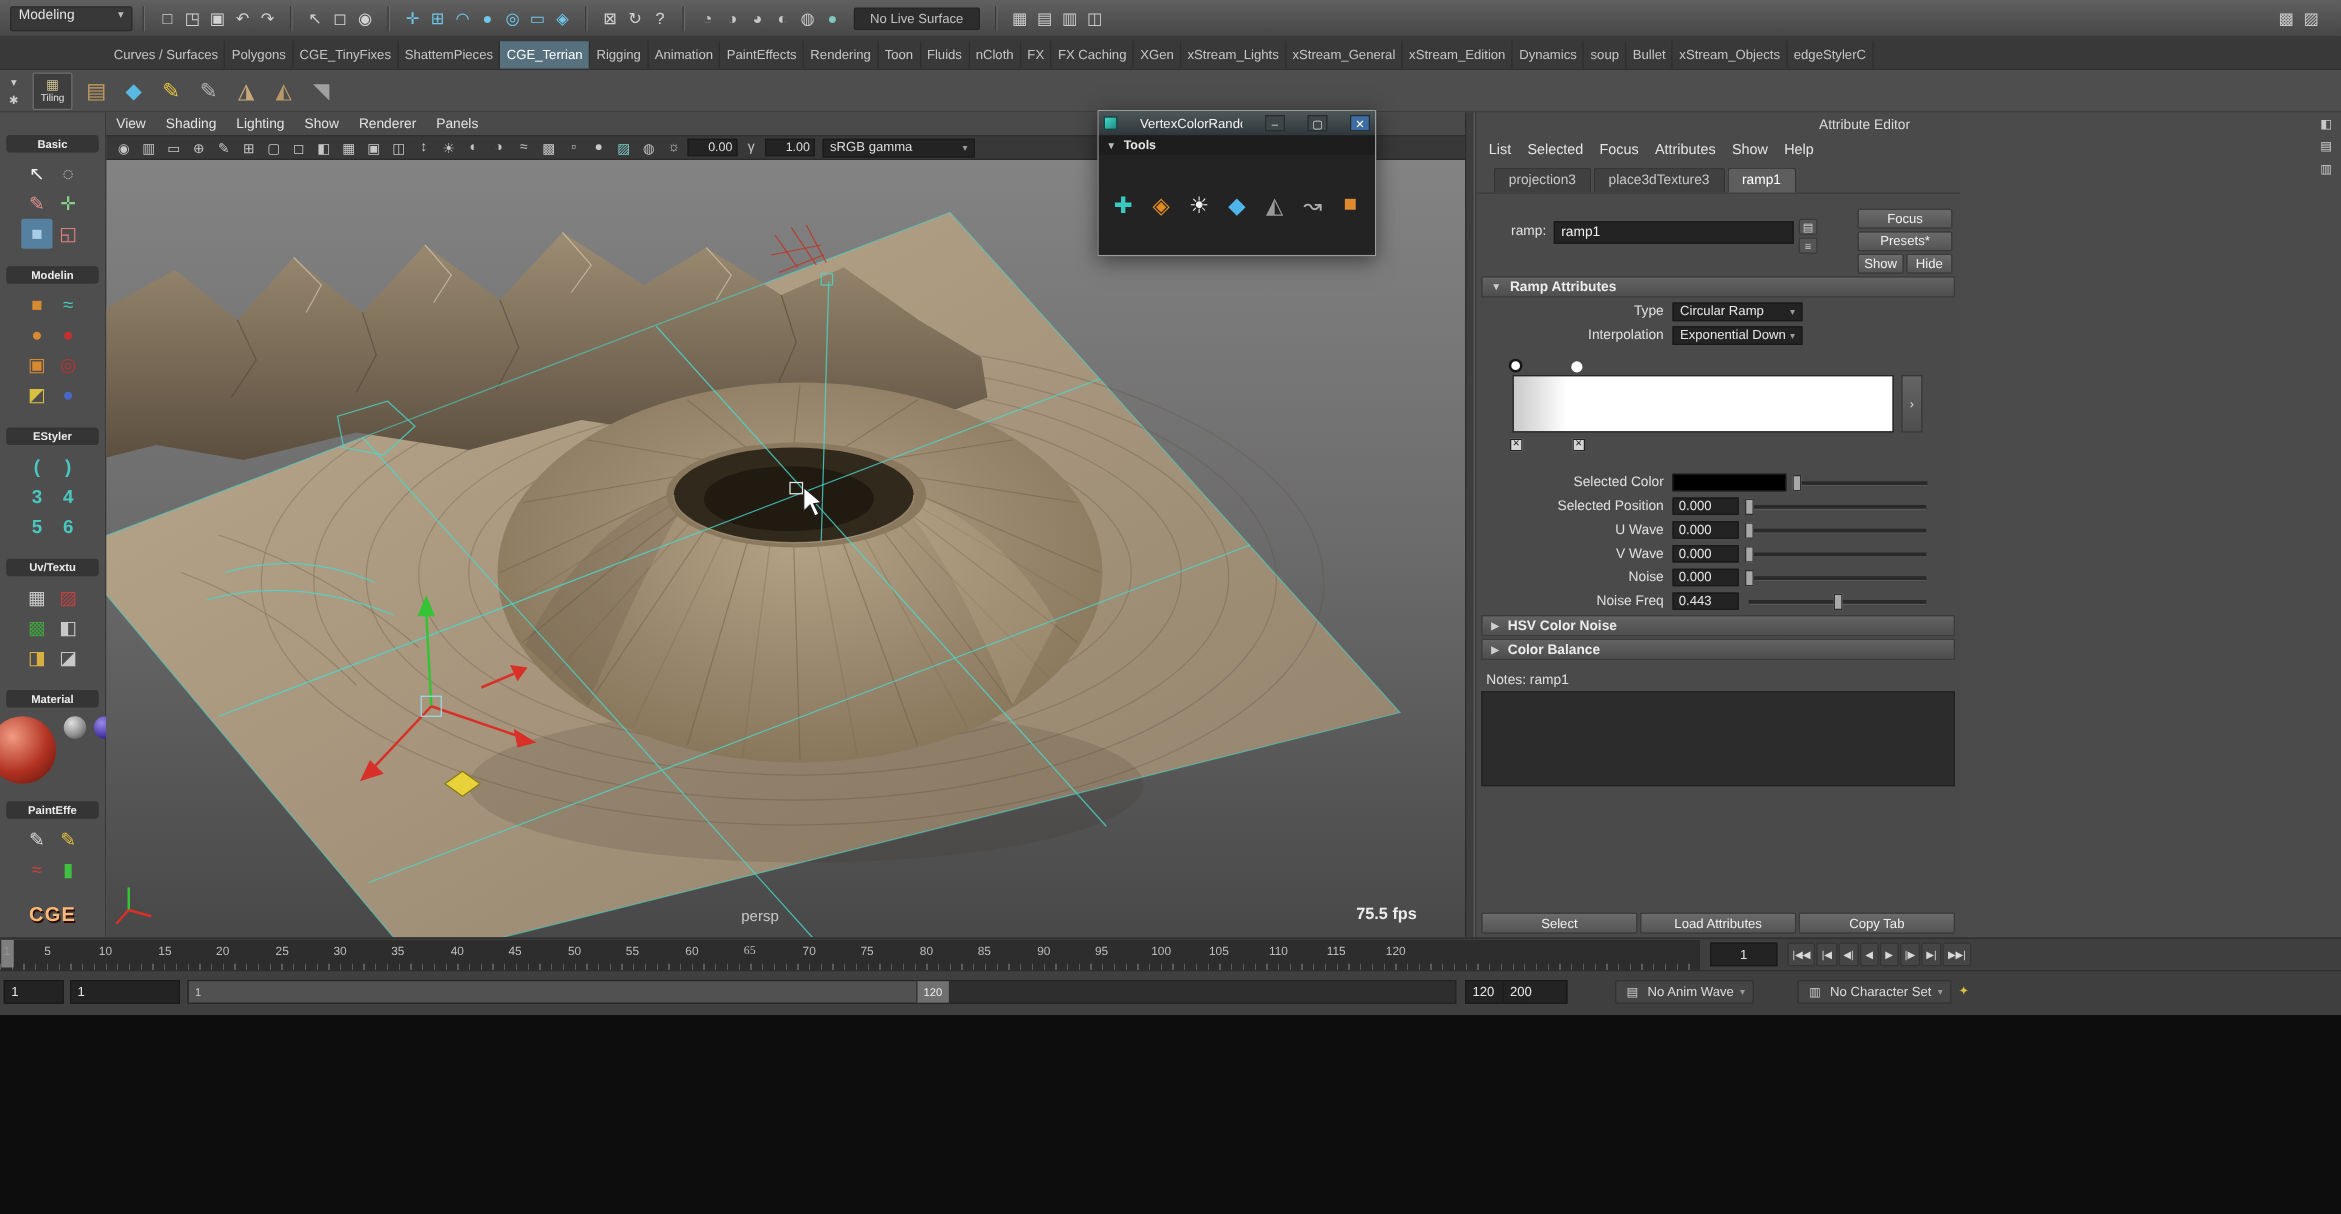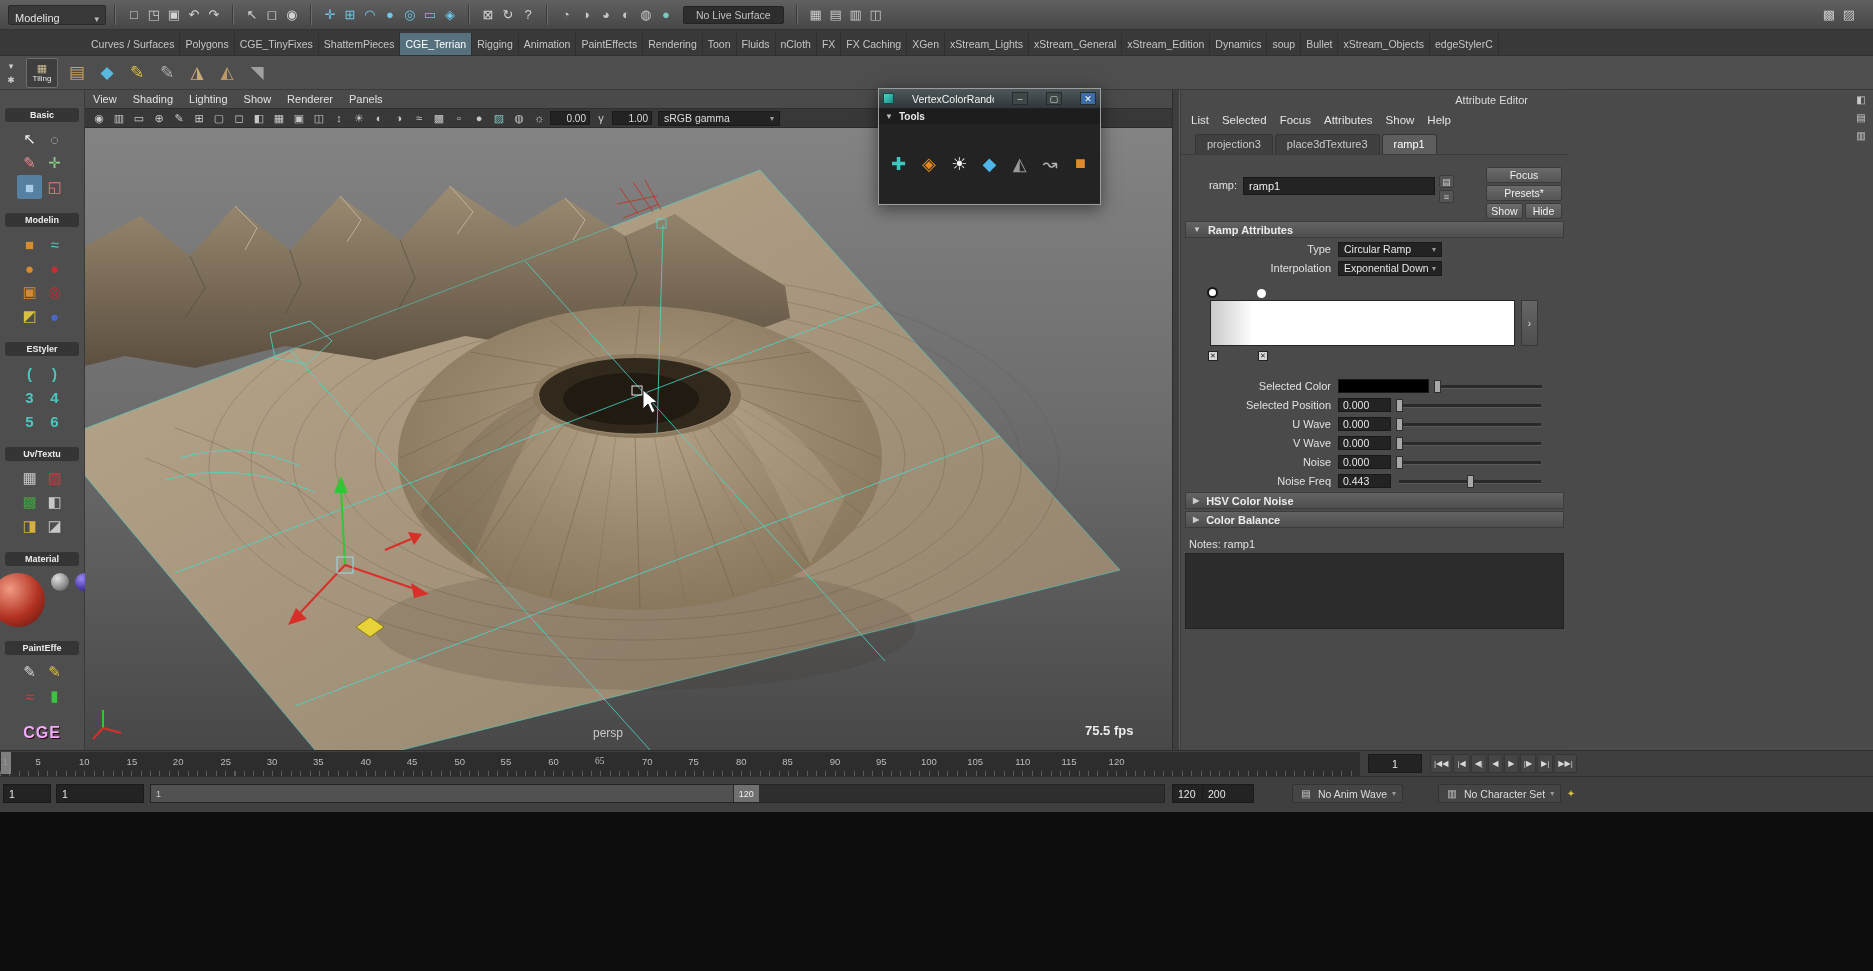--- a/index.html
+++ b/index.html
@@ -4,21 +4,21 @@
 <style>
   * { box-sizing: border-box; margin: 0; padding: 0; }
   body { background:#222; font-family:"Liberation Sans", sans-serif; cursor:default; -webkit-user-select:none; user-select:none; }
   #app { position:relative; width:1873px; height:971px; background:#4b4b4b; overflow:hidden; }
 
   
   #menubar { position:absolute; left:0; top:0; width:1873px; height:30px;
     background:linear-gradient(#606060,#474747); border-bottom:1px solid #333;
     display:flex; align-items:center; gap:3px; padding:0 8px; }
   .mode-dd { width:98px; height:20px; background:#383838; border:1px solid #2a2a2a; border-radius:2px;
-    color:#e2e2e2; font-size:11px; display:flex; align-items:flex-end; padding:0 6px; }
+    color:#e2e2e2; font-size:11px; display:flex; align-items:flex-start; padding:0 6px; }
   .mode-dd .caret { margin-left:auto; font-size:9px; color:#bbb; }
   .sep { width:2px; height:20px; border-left:1px solid #3a3a3a; border-right:1px solid #6b6b6b; margin:0 5px; }
   .icon { display:inline-flex; align-items:center; justify-content:center; width:20px; height:20px;
     font-size:13px; color:#c8c8c8; border-radius:2px; }
   .icon.xs { width:14px; height:14px; font-size:10px; }
   .live-surface { height:18px; background:#2d2d2d; border:1px solid #242424; border-radius:2px;
     color:#c2c2c2; font-size:10.5px; display:flex; align-items:center; padding:0 12px; margin:0 4px; }
   .mb-spacer { flex:1; }
 
   
@@ -43,21 +43,21 @@
     border-right:1px solid #3a3a3a; display:flex; flex-direction:column; align-items:center; padding-top:18px; }
   .tb-head { width:74px; height:14px; background:#353535; border-radius:3px; color:#ececec;
     font-size:9px; font-weight:bold; display:flex; align-items:center; justify-content:center; margin-bottom:5px; }
   .tb-grid { display:flex; flex-wrap:wrap; width:56px; justify-content:center; margin-bottom:14px; }
   .tb-icon { width:25px; height:24px; display:flex; align-items:center; justify-content:center; font-size:15px; border-radius:2px; }
   .tb-icon.active { background:#56809f; }
   .sphere { width:18px; height:18px; border-radius:50%; display:inline-block; margin:2px 3px; }
   .sphere.t-big { width:54px; height:54px; }
   .material-wrap { display:flex; flex-direction:column; align-items:center; margin-bottom:12px; }
   .material-row { display:flex; }
-  .cge-logo { margin-top:auto; margin-bottom:8px; font-size:16px; font-weight:bold; color:#f0abfc; letter-spacing:1px;
+  .cge-logo { margin-top:auto; margin-bottom:8px; font-size:16px; font-weight:bold; color:#fdba74; letter-spacing:1px;
     text-shadow:1px 1px 0 #2a0a0a; }
 
   
   #viewport { position:absolute; left:85px; top:90px; width:1087px; height:660px; background:#555; }
   .vp-menu { height:18px; background:#4a4a4a; display:flex; align-items:center; gap:16px; padding:0 8px;
     font-size:11px; color:#e2e2e2; }
   .vp-toolbar { height:20px; background:#383838; border-top:1px solid #2f2f2f; border-bottom:1px solid #2b2b2b;
     display:flex; align-items:center; gap:2px; padding:0 5px; }
   .vp-toolbar .icon { width:18px; height:16px; font-size:11px; }
   .vp-field { width:40px; height:14px; background:#232323; border:1px solid #1b1b1b; color:#ddd;
@@ -626,20 +626,26 @@
             <span>HSV Color Noise</span>
           </div>
           <div class="ae-sechead">
             <span class="caret">▶</span>
             <span>Color Balance</span>
           </div>
         </div>
       <div class="ae-notes-label">Notes: ramp1</div>
       <div class="ae-notes"></div>
     </div>
+    <div class="ae-bottom">
+
+    <span class="ae-btn">Select</span>
+        <span class="ae-btn">Load Attributes</span>
+        <span class="ae-btn">Copy Tab</span>
+      </div>
   </div>
 
   <div id="right-empty"></div>
   <div id="right-strip">
 
   <span class="icon xs" style="color: rgb(200, 200, 200);">◧</span>
       <span class="icon xs" style="color: rgb(200, 200, 200);">▤</span>
       <span class="icon xs" style="color: rgb(200, 200, 200);">▥</span>
     </div>
 

